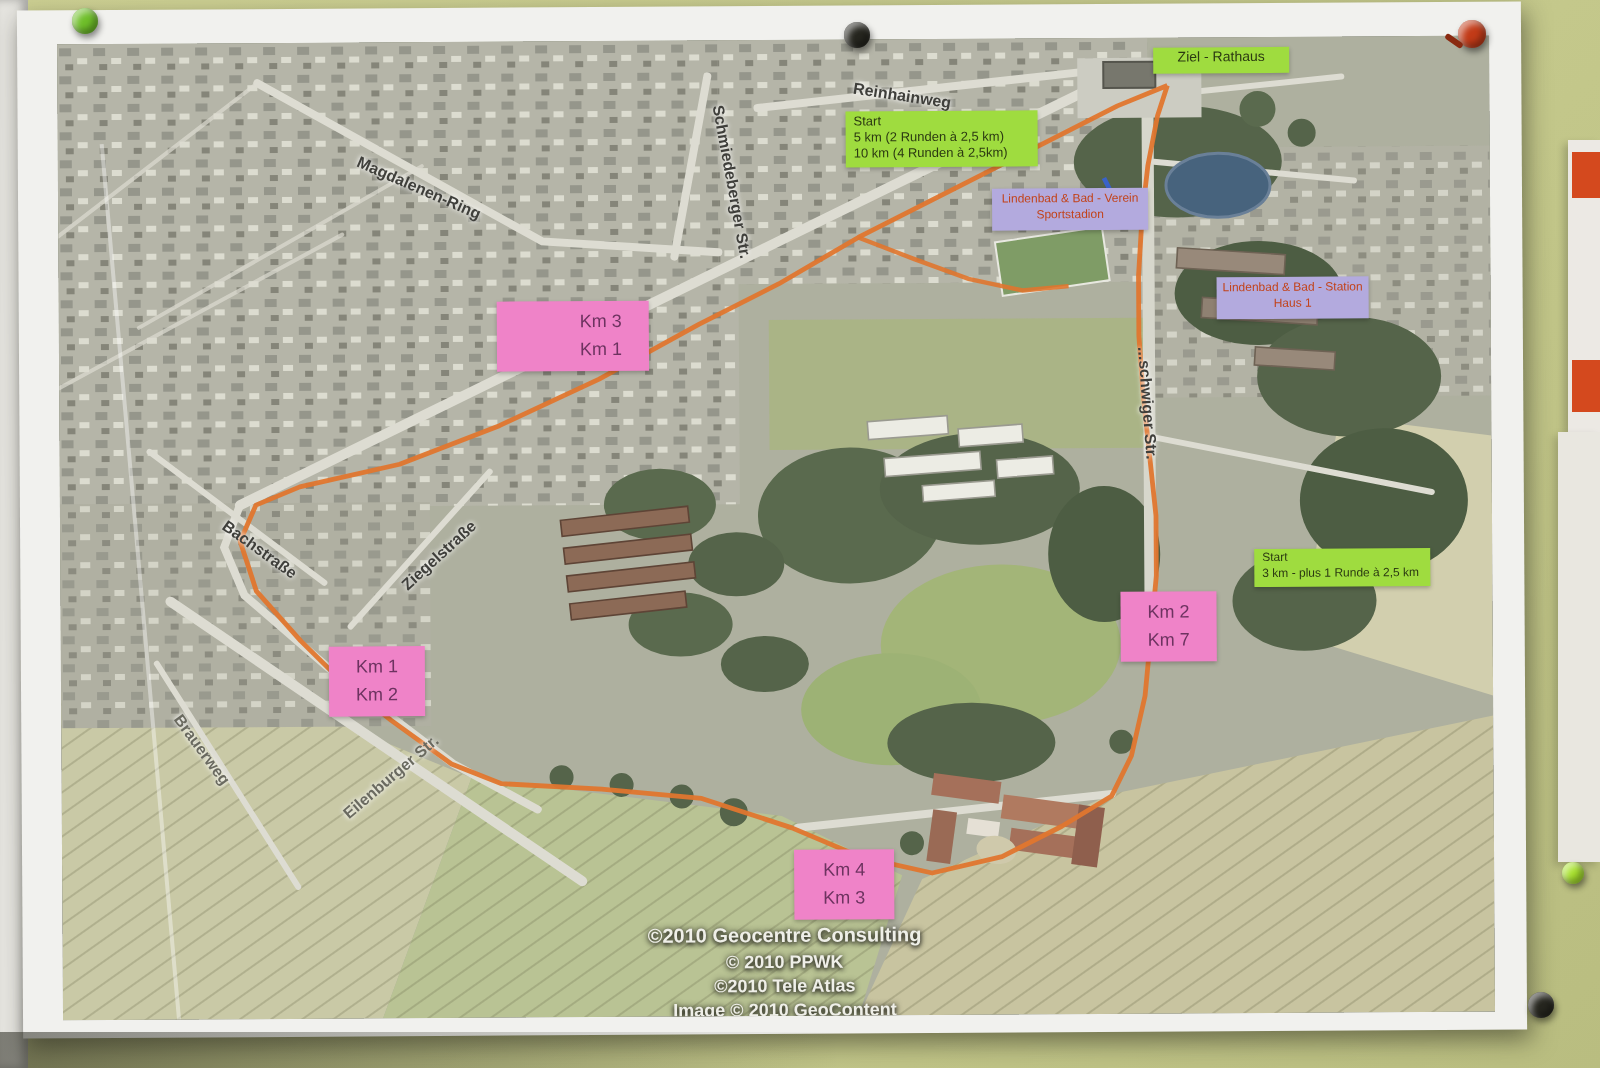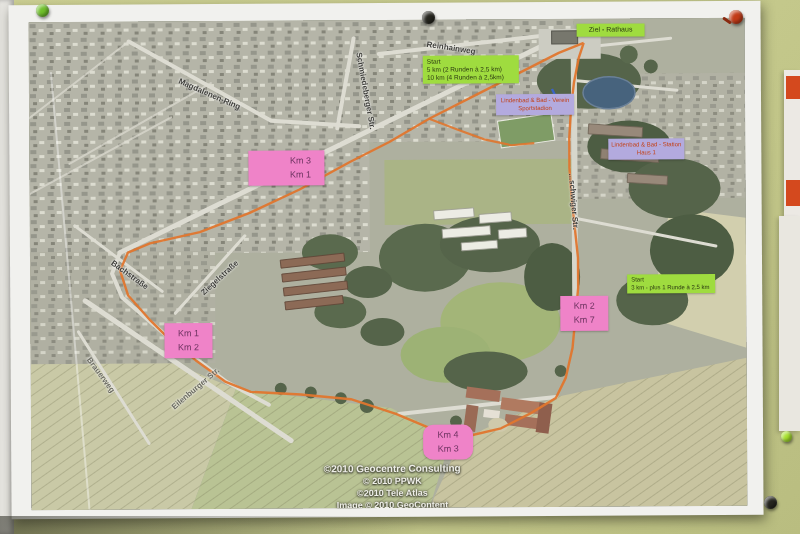--- a/index.html
+++ b/index.html
@@ -219,21 +219,21 @@
         <span class="t">Km 1</span>
       </div>
       <div class="lbl lbl-pink" style="left:134px;top:302px;width:44px;">
         <span class="t">Km 1</span>
         <span class="t">Km 2</span>
       </div>
       <div class="lbl lbl-pink" style="left:530px;top:277px;width:44px;">
         <span class="t">Km 2</span>
         <span class="t">Km 7</span>
       </div>
-      <div class="lbl lbl-pink" style="left:392px;top:405px;width:46px;border-radius:10px;">
+      <div class="lbl lbl-pink" style="left:366px;top:405px;width:46px;">
         <span class="t">Km 4</span>
         <span class="t">Km 3</span>
       </div>
 
       <div class="attrib">
         <div>©2010 Geocentre Consulting</div>
         <div>© 2010 PPWK</div>
         <div>©2010 Tele Atlas</div>
         <div>Image © 2010 GeoContent</div>
       </div>

